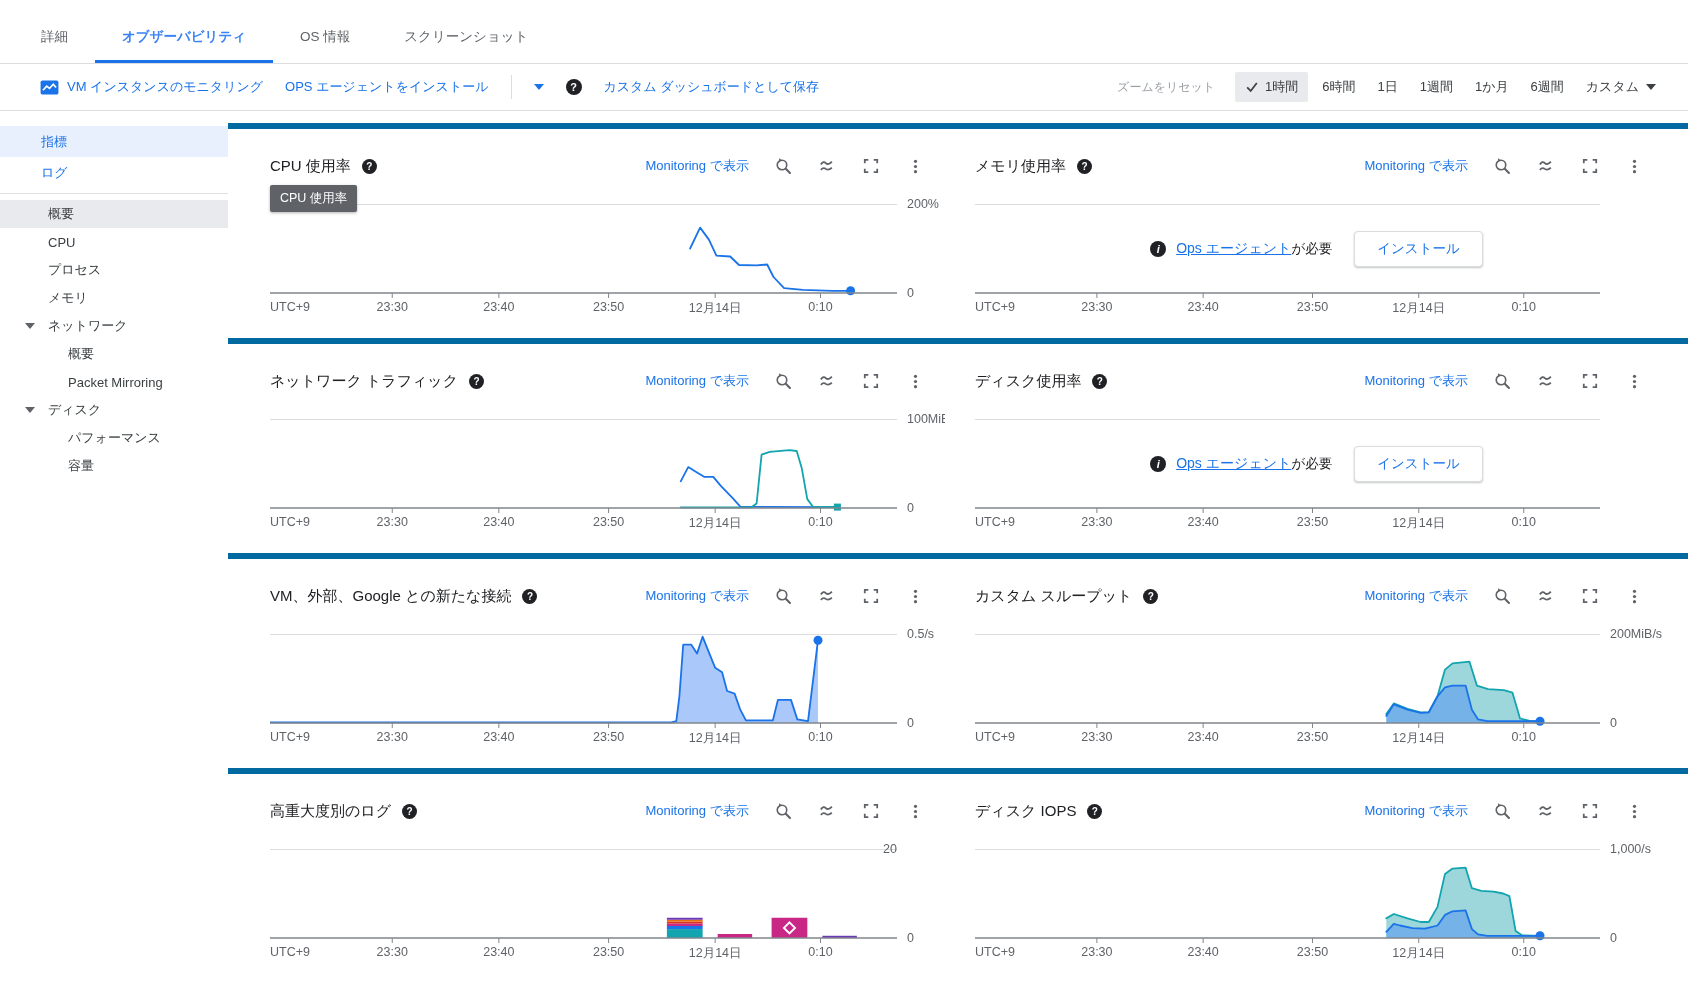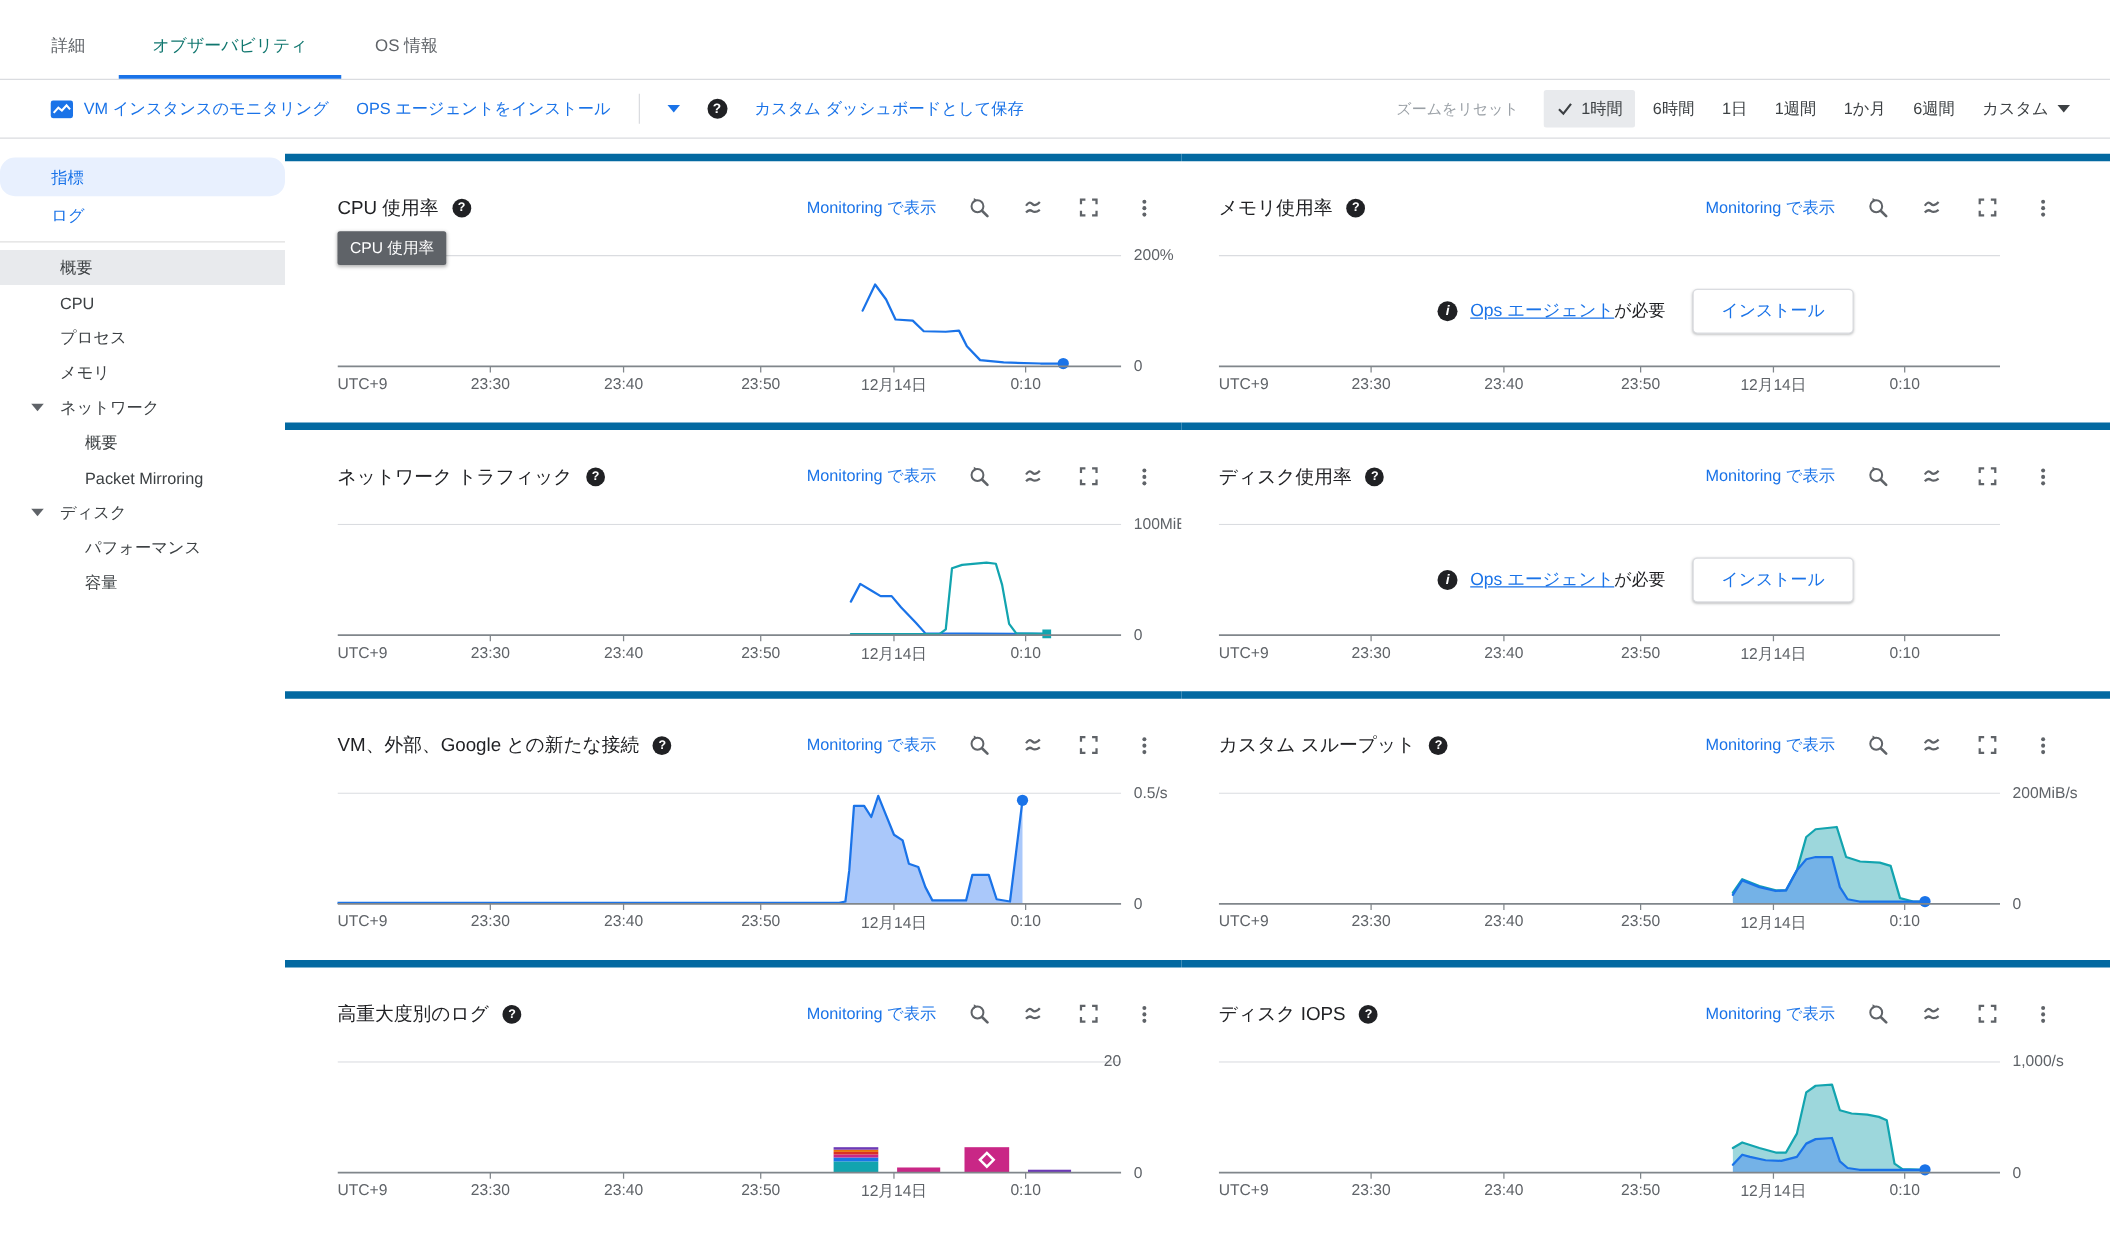--- a/index.html
+++ b/index.html
@@ -3,21 +3,21 @@
 <meta charset="utf-8">
 <style>
   * { margin:0; padding:0; box-sizing:border-box; }
   html,body { width:1688px; height:994px; background:#fff; overflow:hidden;
     font-family:"Liberation Sans","DejaVu Sans",sans-serif; color:#202124; }
 
   
   .tabbar { height:64px; border-bottom:1px solid #dadce0; display:flex; align-items:stretch; padding-left:14px; }
   .tab { display:flex; align-items:center; padding:0 27px; font-size:13.5px; color:#5f6368;
          border-bottom:3px solid transparent; cursor:pointer; margin-top:14px; }
-  .tab.active { color:#0f766e; border-bottom-color:#1a73e8; font-weight:normal; }
+  .tab.active { color:#3b82f6; border-bottom-color:#1a73e8; font-weight:bold; }
 
   
   .toolbar { height:47px; border-bottom:1px solid #dadce0; display:flex; align-items:center; padding:0 24px 0 40px; }
   .bluelink { color:#1a73e8; font-size:13px; text-decoration:none; cursor:pointer; white-space:nowrap; }
   .tb-left { display:flex; align-items:center; gap:22px; }
   .vm-link { display:flex; align-items:center; gap:8px; }
   .vdiv { width:1px; height:24px; background:#dadce0; }
   .caret { width:0; height:0; border-left:5px solid transparent; border-right:5px solid transparent;
            border-top:6px solid #1a73e8; cursor:pointer; }
   .caret.dark { border-top-color:#3c4043; }
@@ -29,21 +29,21 @@
   .range-chip { font-size:13px; color:#3c4043; padding:6px 8px; cursor:pointer; white-space:nowrap;
     display:flex; align-items:center; gap:6px; border-radius:2px; }
   .range-chip.selected { background:#e8eaed; padding:6px 10px; }
   .custom-chip { display:flex; align-items:center; gap:7px; }
 
   
   .content { display:flex; height:883px; }
   .sidebar { width:228px; flex:none; padding-top:15px; }
   .sb-top { height:31px; display:flex; align-items:center; padding-left:41px; font-size:13px;
     color:#1a73e8; cursor:pointer; }
-  .sb-top.sel { background:#e8f0fe;border-radius:12px; }
+  .sb-top.sel { background:#e8f0fe; }
   .sb-div { border-top:1px solid #e0e0e0; margin:5px 0 6px 0; }
   .sb-item { height:28px; display:flex; align-items:center; padding-left:48px; font-size:13px;
     color:#3c4043; cursor:pointer; position:relative; }
   .sb-item.sel { background:#e8eaed; }
   .sb-item.lvl2 { padding-left:68px; }
   .tri { position:absolute; left:25px; width:0; height:0; border-left:5px solid transparent;
     border-right:5px solid transparent; border-top:6px solid #5f6368; }
 
   .grid { flex:1; padding-top:12px; }
   .grid-inner { display:grid; grid-template-columns:717px 743px; grid-auto-rows:215px; }
@@ -83,20 +83,23 @@
 
 <div class="tabbar">
   <div class="tab">
       <span>詳細</span>
     </div>
   <div class="tab active">
       <span>オブザーバビリティ</span>
     </div>
   <div class="tab">
       <span>OS 情報</span>
+    </div>
+  <div class="tab">
+      <span>スクリーンショット</span>
     </div>
 </div>
 
 <div class="toolbar">
   <div class="tb-left">
     <a class="bluelink vm-link">
       <svg viewBox="0 0 20 16" width="19" height="15">
           <rect x="0.5" y="0.5" width="19" height="15" rx="2" fill="#1a73e8"></rect>
           <path d="M3 11 L7 6.5 L10 9 L14 4.5 L17 8" fill="none" stroke="#fff" stroke-width="1.8"></path>
         </svg>

